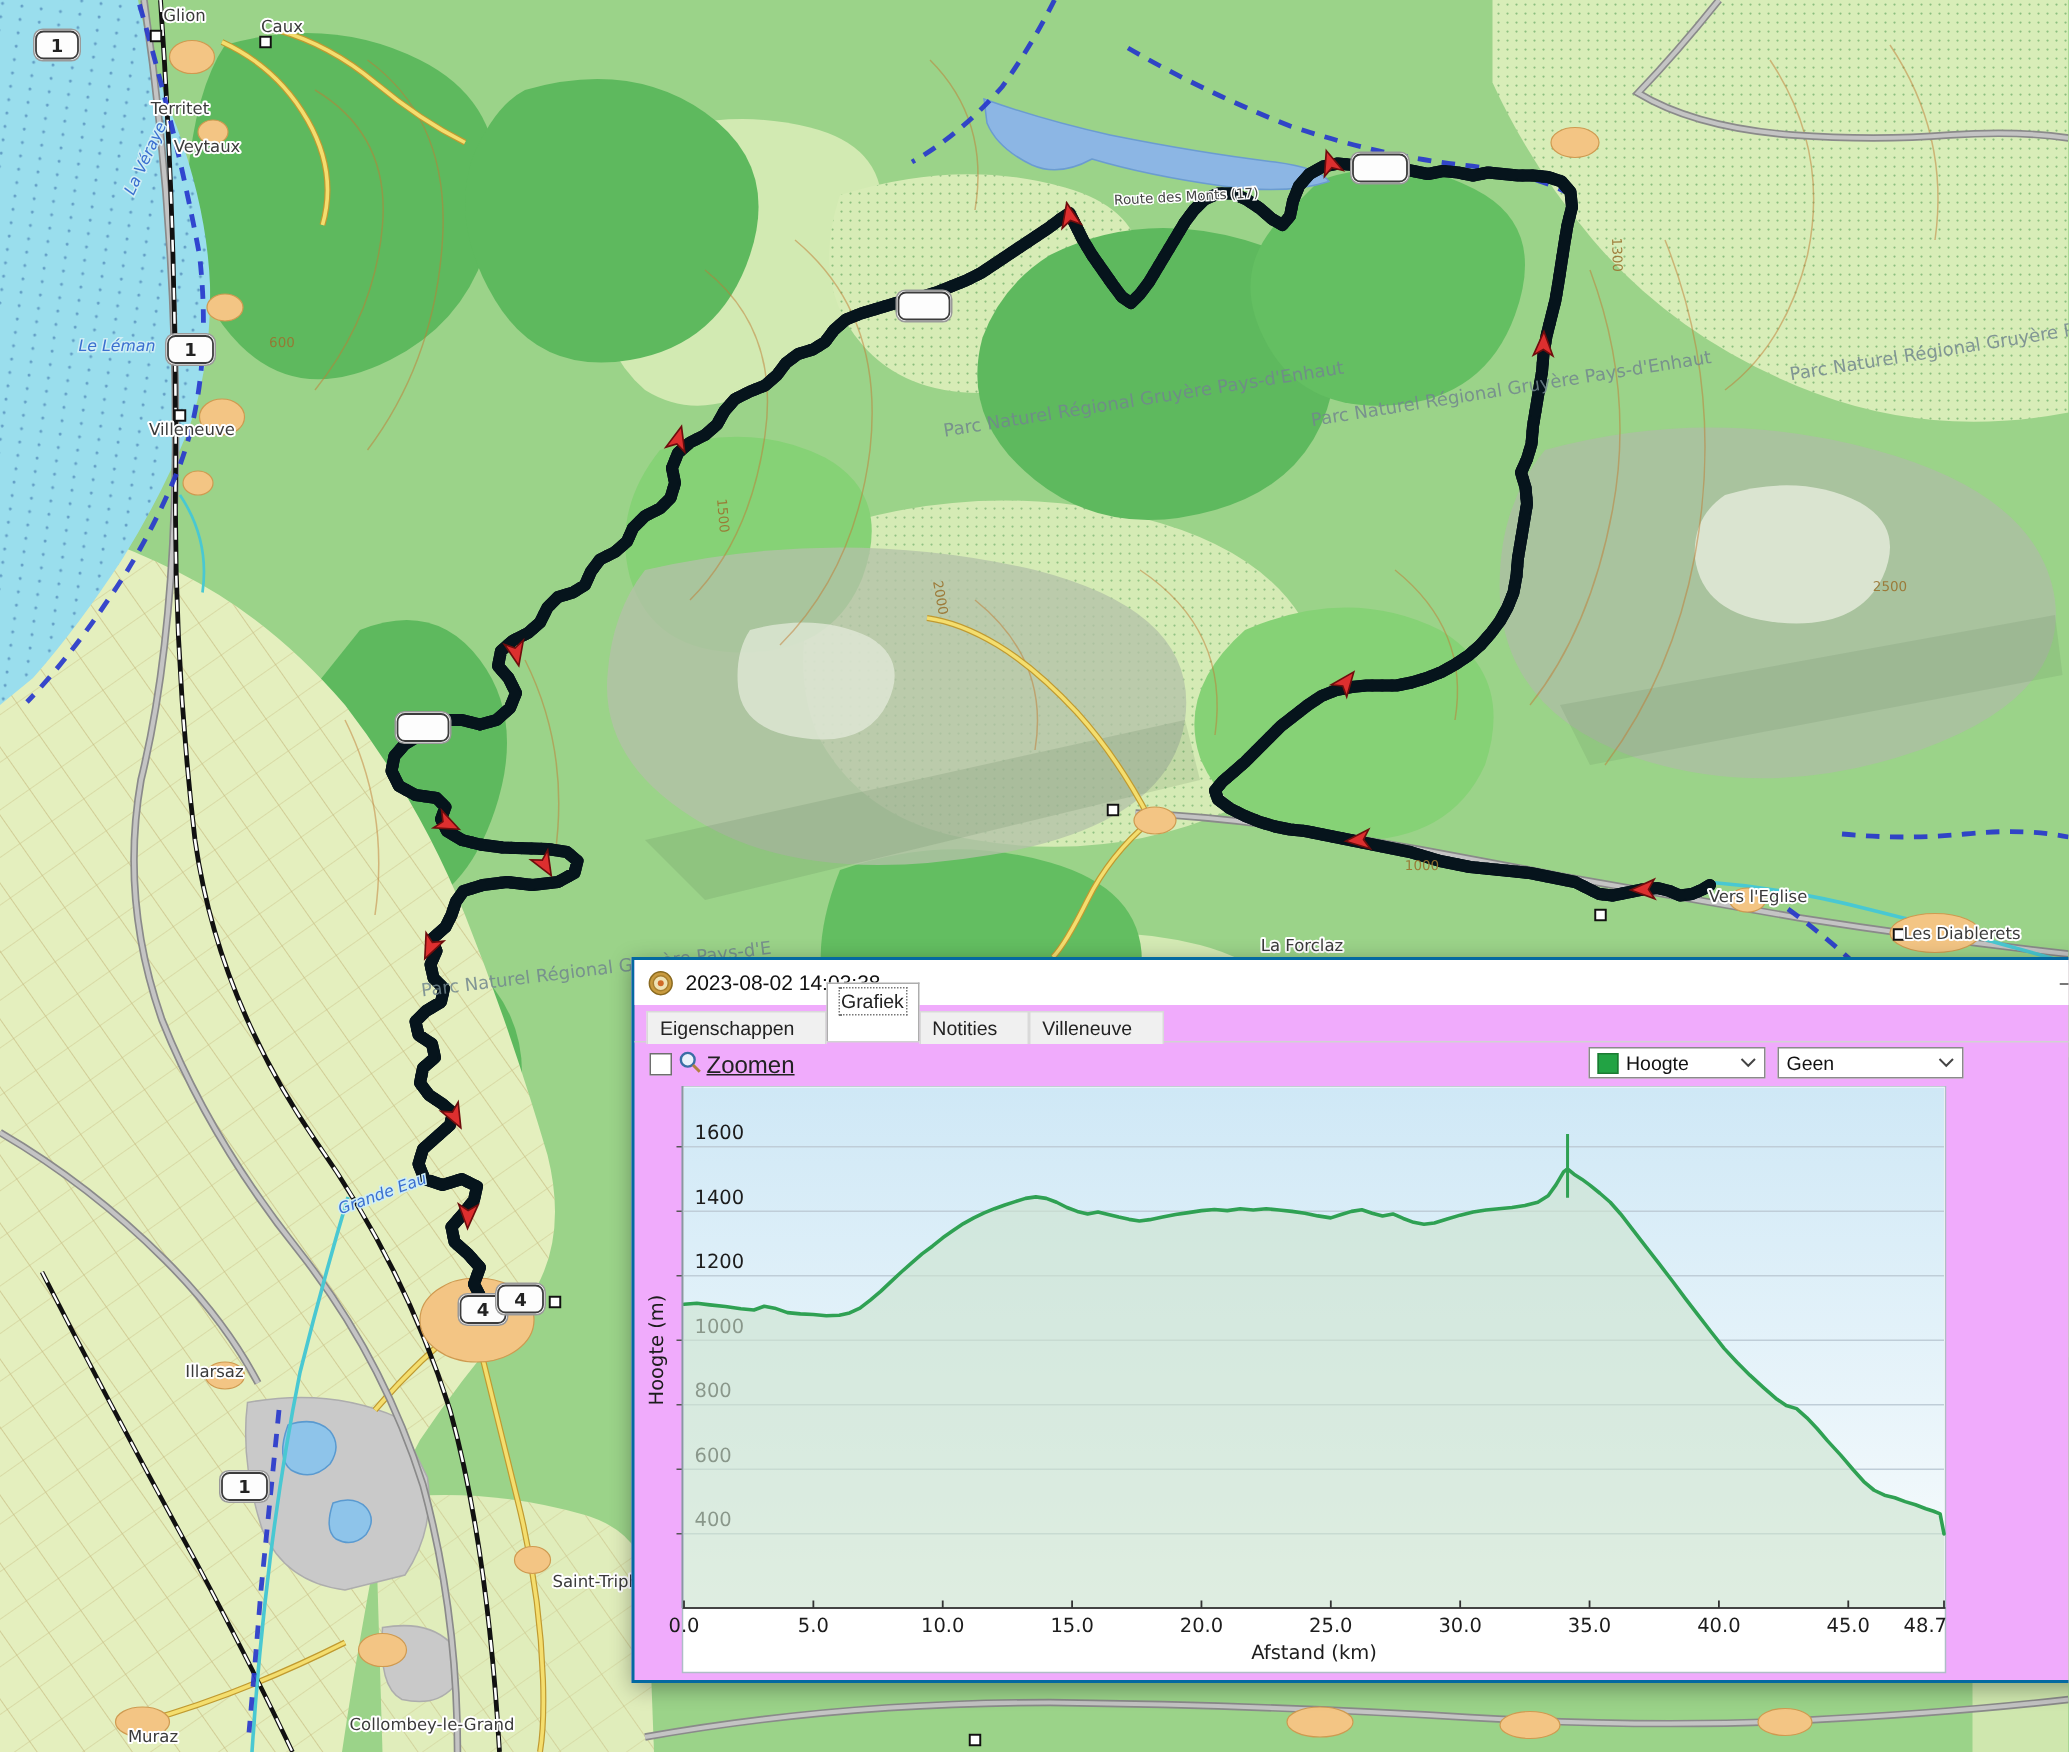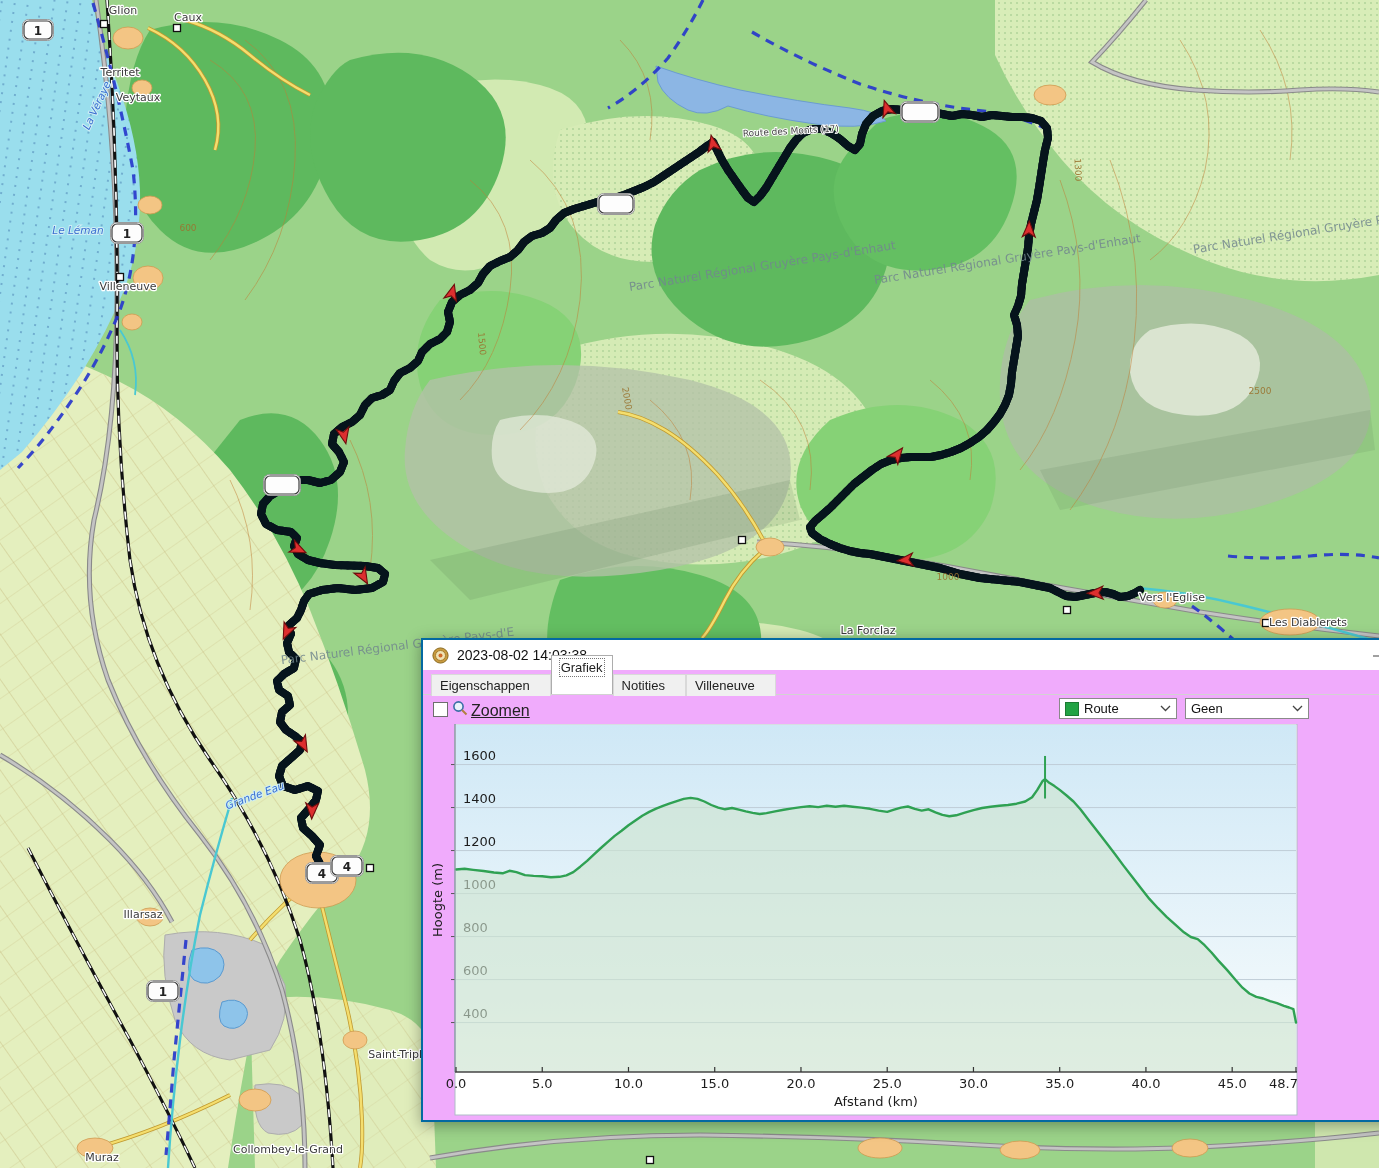--- a/index.html
+++ b/index.html
@@ -334,21 +334,21 @@
 
   <div id="zoom-check"></div>
   <svg id="magnifier" width="16" height="16" viewBox="0 0 16 16">
     <circle cx="6.5" cy="6.5" r="4.6" fill="#eaf2fa" stroke="#3a6ea5" stroke-width="1.6"></circle>
     <line x1="10" y1="10" x2="14.5" y2="14.5" stroke="#b08040" stroke-width="2"></line>
   </svg>
   <span id="zoom-label">Zoomen</span>
 
   <div id="combo-series" class="combo">
     <span class="swatch" id="series-swatch" style="background: rgb(34, 163, 68);"></span>
-    <span>Route</span>
+    <span>Hoogte</span>
     <svg class="chev" width="11" height="7" viewBox="0 0 11 7">
       <path d="M1,1 L5.5,5.5 L10,1" fill="none" stroke="#444" stroke-width="1.3"></path>
         </svg>
   </div>
   <div id="combo-overlay" class="combo">
     <span>Geen</span>
     <svg class="chev" width="11" height="7" viewBox="0 0 11 7">
       <path d="M1,1 L5.5,5.5 L10,1" fill="none" stroke="#444" stroke-width="1.3"></path>
         </svg>
   </div>

